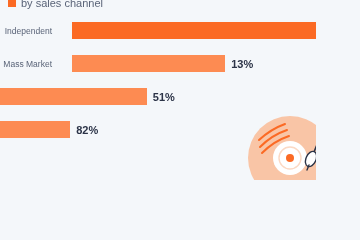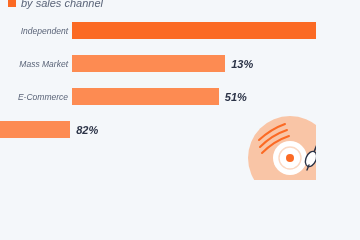--- a/index.html
+++ b/index.html
@@ -14,21 +14,20 @@
     font-family: "Liberation Sans", sans-serif;
     position: relative;
   }
 
   #chart-root {
     position: absolute;
     inset: 0;
     width: 316px;
     height: 180px;
     overflow: hidden;
-    font-style: italic;
   }
 
   
   .record-art {
     position: absolute;
     left: 238px;
     top: 108px;
     width: 122px;
     height: 72px;
     overflow: hidden;
@@ -72,21 +71,21 @@
     display: flex;
     align-items: center;
   }
   .row-label {
     width: 72px;
     flex: 0 0 72px;
     text-align: right;
     font-size: 8.5px;
     line-height: 10px;
     color: #5a6478;
-    padding-right: 4px;
+    padding-right: 20px;
     box-sizing: border-box;
     white-space: pre-line;
   }
   .bar-wrap {
     flex: 1 1 auto;
     display: flex;
     align-items: center;
     height: 100%;
   }
   .bar {
@@ -142,21 +141,20 @@
 
     <div class="row">
       <div class="row-label">Mass Market</div>
       <div class="bar-wrap">
         <div class="bar" style="width: 153.231px; background: rgb(253, 139, 82);"></div>
         <span class="bar-value">13%</span>
       </div>
     </div>
 
     <div class="row">
-      <div class="row-label">E-Commerce</div>
       <div class="bar-wrap">
         <div class="bar" style="width: 146.846px; background: rgb(253, 139, 82);"></div>
         <span class="bar-value">51%</span>
       </div>
     </div>
 
     <div class="row">
       <div class="bar-wrap">
         <div class="bar" style="width: 70.2308px; background: rgb(253, 139, 82);"></div>
         <span class="bar-value">82%</span>

